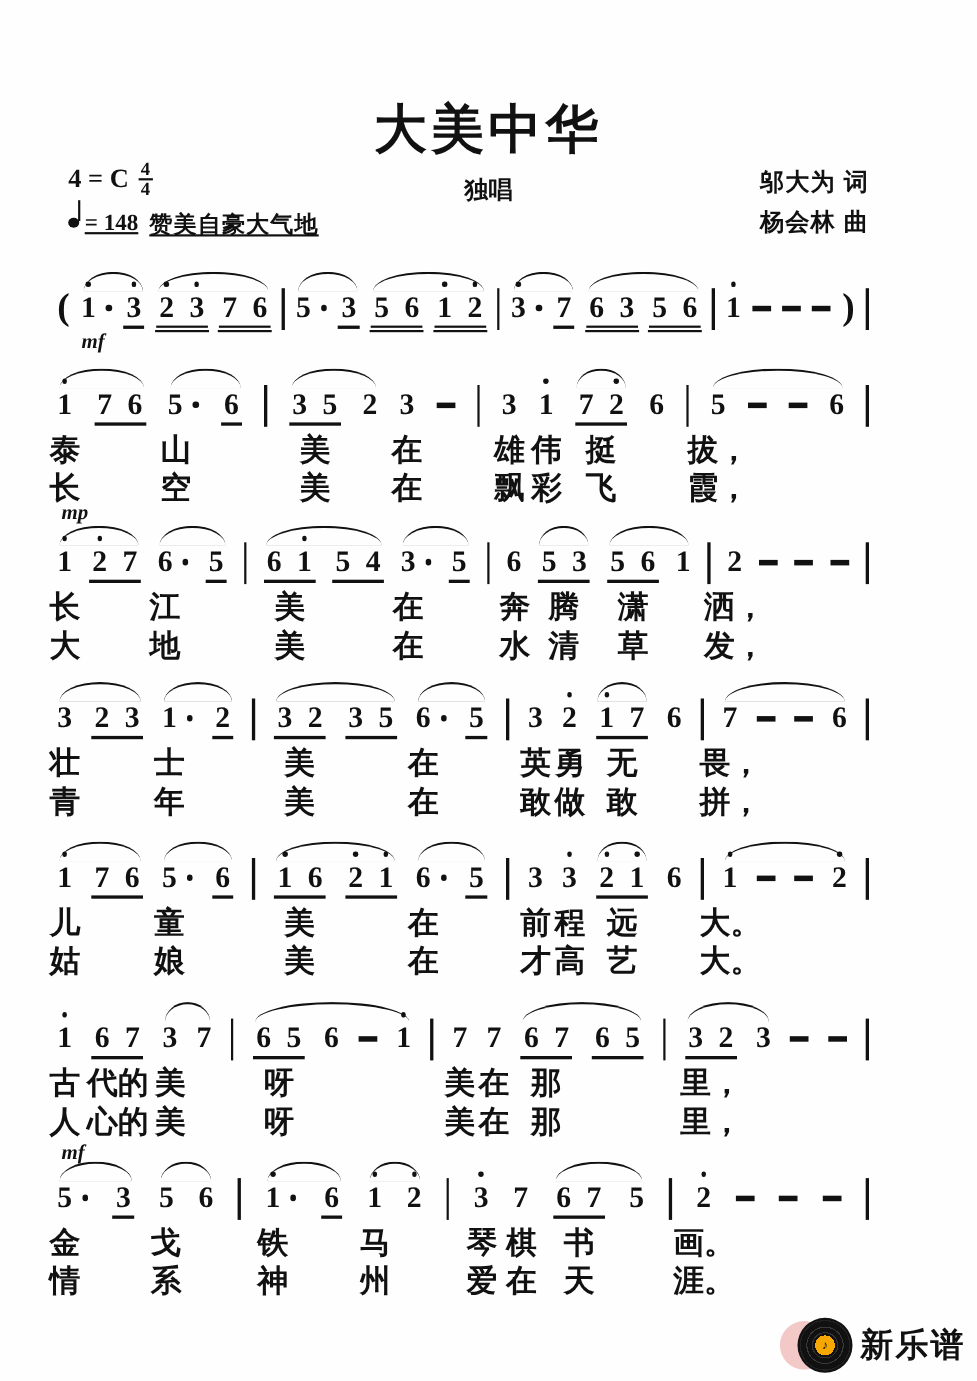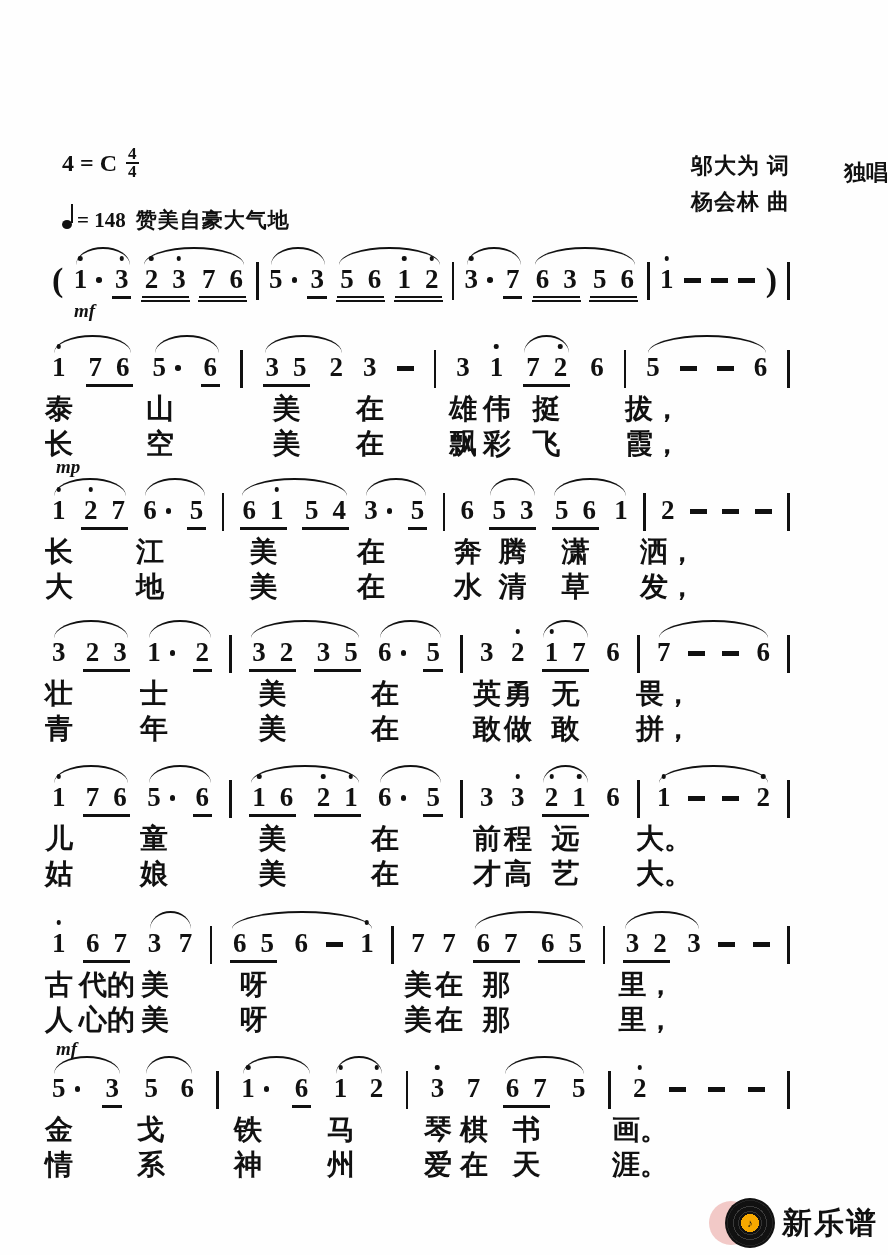--- a/index.html
+++ b/index.html
@@ -3,29 +3,29 @@
 <meta charset="utf-8">
 <style>
   html,body{margin:0;padding:0;}
   body{width:888px;height:1255px;background:#ffffff;position:relative;overflow:hidden;
        font-family:"Liberation Sans",sans-serif;color:#111;}
   .page{position:absolute;inset:0;background:#fefefe;}
 
   
   .title{position:absolute;top:86px;left:0;width:100%;text-align:center;
          font-size:48px;font-weight:900;letter-spacing:4px;}
-  .subtitle{position:absolute;top:158px;left:0;width:100%;text-align:right;
+  .subtitle{position:absolute;top:158px;left:0;width:100%;text-align:center;
             font-size:22px;font-weight:700;}
   .keysig{position:absolute;left:62px;top:146px;display:flex;align-items:center;
           font-family:"Liberation Serif",serif;font-weight:700;font-size:24px;}
   .frac{display:inline-flex;flex-direction:column;align-items:center;margin-left:9px;
         font-size:17px;line-height:16px;font-weight:700;}
   .frac .den{border-top:2px solid #111;padding:0 2px;}
   .frac .num2{padding:0 2px;}
-  .temporow{position:absolute;left:62px;top:206px;display:flex;align-items:center;}
+  .temporow{position:absolute;left:62px;top:190px;display:flex;text-decoration:underline;}
   .qnote{position:relative;width:10px;height:9px;background:#111;border-radius:50%;
          display:inline-block;margin-right:5px;margin-top:8px;}
   .qnote::after{content:"";position:absolute;right:-1px;top:-16px;width:2.5px;height:19px;background:#111;}
   .tempoval{font-family:"Liberation Serif",serif;font-weight:700;font-size:21px;}
   .tempoexp{font-size:21px;font-weight:900;margin-left:10px;letter-spacing:1px;}
   .credits{position:absolute;right:98px;top:148px;text-align:right;
            font-size:22px;font-weight:900;line-height:36px;letter-spacing:1px;}
 
   
   .sys{position:absolute;left:52px;width:738px;}
@@ -61,20 +61,21 @@
                    #111 12px 16px,#3a3a3a 16px 17px,#111 17px 22px,#222 22px 23px,#111 23px);
         display:flex;align-items:center;justify-content:center;}
   .disc .notech{font-size:11px;color:#111;font-weight:700;margin-top:-1px;}
   .brandname{font-size:30px;font-weight:900;letter-spacing:2px;margin-left:7px;}
 </style>
 </head>
 <body>
 
 <div class="page">
 
+  <div class="title">大美中华</div>
   <div class="subtitle">独唱</div>
 
   <div class="keysig">
     <span>4 = C</span>
     <span class="frac">
       <span class="num2">4</span>
       <span class="den">4</span>
     </span>
   </div>
 

